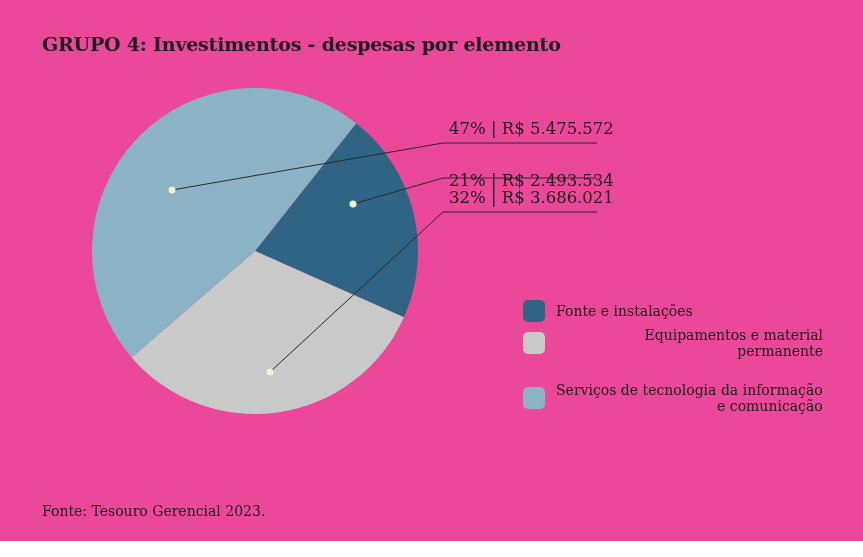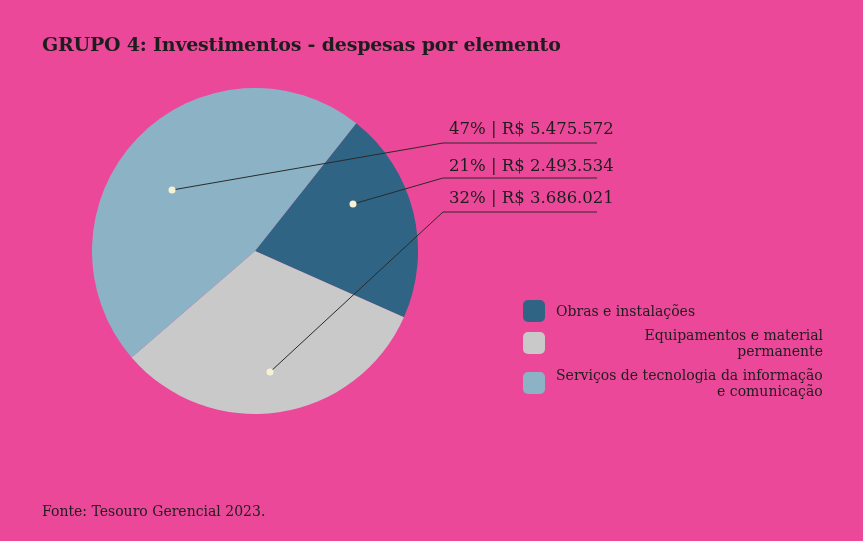--- a/index.html
+++ b/index.html
@@ -31,35 +31,35 @@
   .callout {
     position: absolute;
     left: 449px;
     height: 22px;
     line-height: 22px;
     font-size: 16.5px;
     color: #1d1d1d;
     white-space: nowrap;
   }
   #callout-0 { top: 118px; }
-  #callout-1 { top: 155px; }
+  #callout-1 { top: 170px; }
   #callout-2 { top: 187px; }
   .legend {
     position: absolute;
     left: 523px;
     top: 300px;
     width: 300px;
   }
   .legend-row {
     display: flex;
     align-items: center;
     gap: 11px;
   }
   .legend-row.r2 { margin-top: 5px; }
-  .legend-row.r3 { margin-top: 8px; }
+  .legend-row.r3 { margin-top: 23px; }
   .swatch {
     width: 22px;
     height: 22px;
     border-radius: 5px;
     flex: 0 0 auto;
   }
   .legend-label {
     font-size: 14px;
     line-height: 16px;
     color: #1d1d1d;
@@ -94,21 +94,21 @@
     </svg>
 
   <div class="callout" id="callout-0">47% | R$ 5.475.572</div>
   <div class="callout" id="callout-1">21% | R$ 2.493.534</div>
   <div class="callout" id="callout-2">32% | R$ 3.686.021</div>
 
   <div class="legend">
     <div class="legend-row r1">
       <span class="swatch" style="background: rgb(47, 100, 133);"></span>
       <span class="legend-label">
-          <span>Obras e instalações</span>
+          <span>Fonte e instalações</span>
         </span>
     </div>
     <div class="legend-row r2">
       <span class="swatch" style="background: rgb(201, 201, 201);"></span>
       <span class="legend-label">
           <span>Equipamentos e material permanente</span>
         </span>
     </div>
     <div class="legend-row r3">
       <span class="swatch" style="background: rgb(140, 179, 197);"></span>

